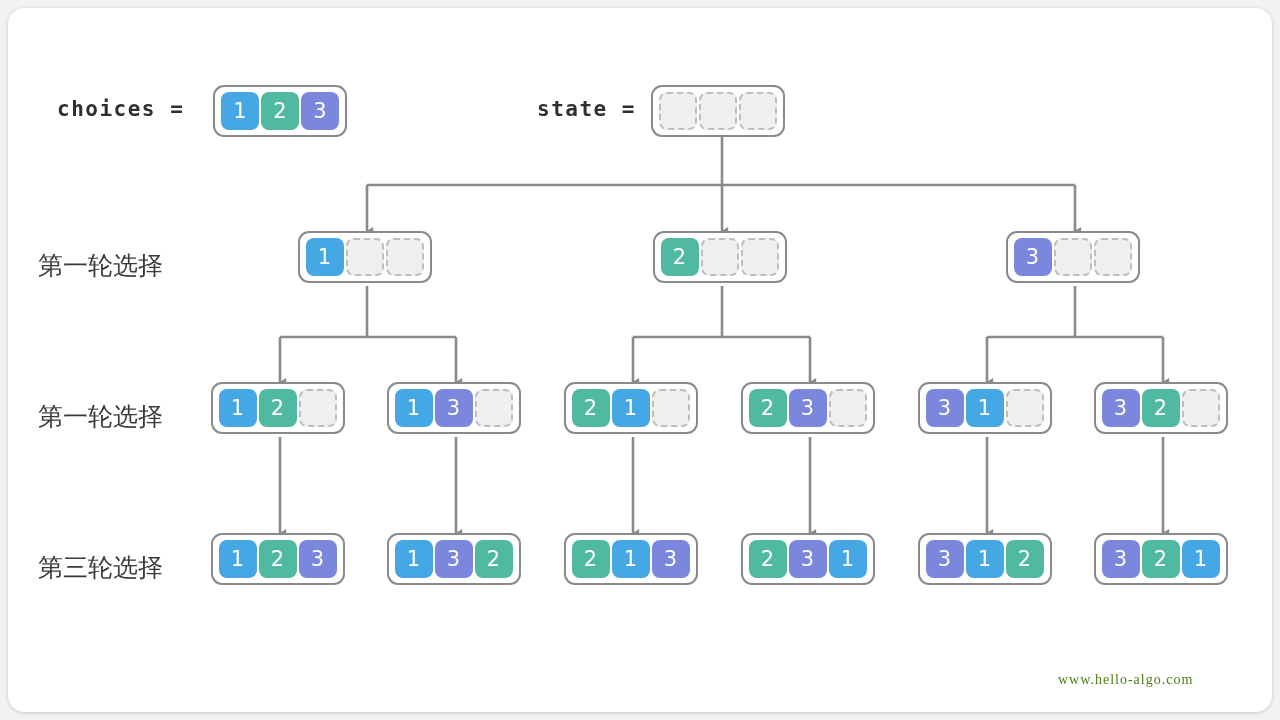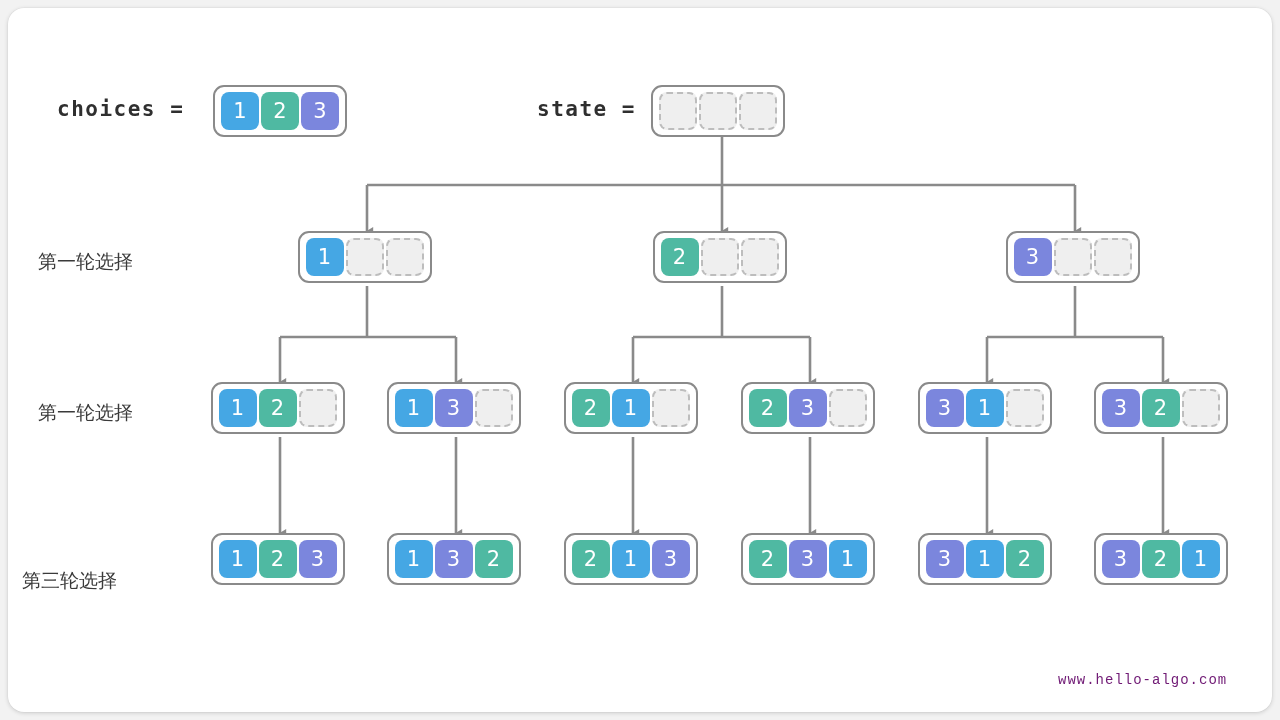--- a/index.html
+++ b/index.html
@@ -46,30 +46,30 @@
     font-weight: bold;
     font-size: 21px;
     color: #2f2f2f;
     letter-spacing: 1.5px;
     white-space: nowrap;
   }
 
   .row-label {
     position: absolute;
     font-family: Liberation Sans, sans-serif;
-    font-size: 19px;
+    font-size: 25px;
     color: #3a3a3a;
     white-space: nowrap;
   }
 
   .watermark {
     position: absolute;
-    font-family: Liberation Mono, monospace;
+    font-family: Liberation Serif, serif;
     font-size: 14px;
-    color: #701a75;
+    color: #4d7c0f;
     letter-spacing: 1px;
     white-space: nowrap;
   }
 
   
   .array {
     position: absolute;
     display: flex;
     align-items: center;
     gap: 0px;
@@ -159,21 +159,21 @@
 
   <div class="mono-label" style="left:537px; top:97px;">state =</div>
   <div class="array" id="state-array" style="left:651px; top:85px;">
       <div class="cell empty"></div>
       <div class="cell empty"></div>
       <div class="cell empty"></div>
     </div>
 
   <div class="row-label" style="left:38px; top:249px;">第一轮选择</div>
   <div class="row-label" style="left:38px; top:400px;">第一轮选择</div>
-  <div class="row-label" style="left:22px; top:551px;margin-top:17px;">第三轮选择</div>
+  <div class="row-label" style="left:38px; top:551px;">第三轮选择</div>
 
   <div id="nodes">
       <div class="array" style="left: 297.5px; top: 231px;">
         <div class="cell c1">1</div>
         <div class="cell empty"></div>
         <div class="cell empty"></div>
       </div>
       <div class="array" style="left: 652.5px; top: 231px;">
         <div class="cell c2">2</div>
         <div class="cell empty"></div>

